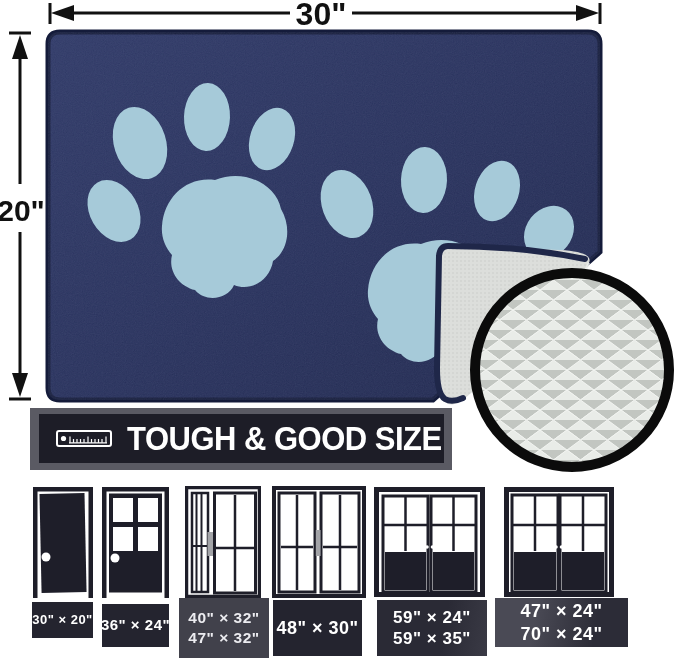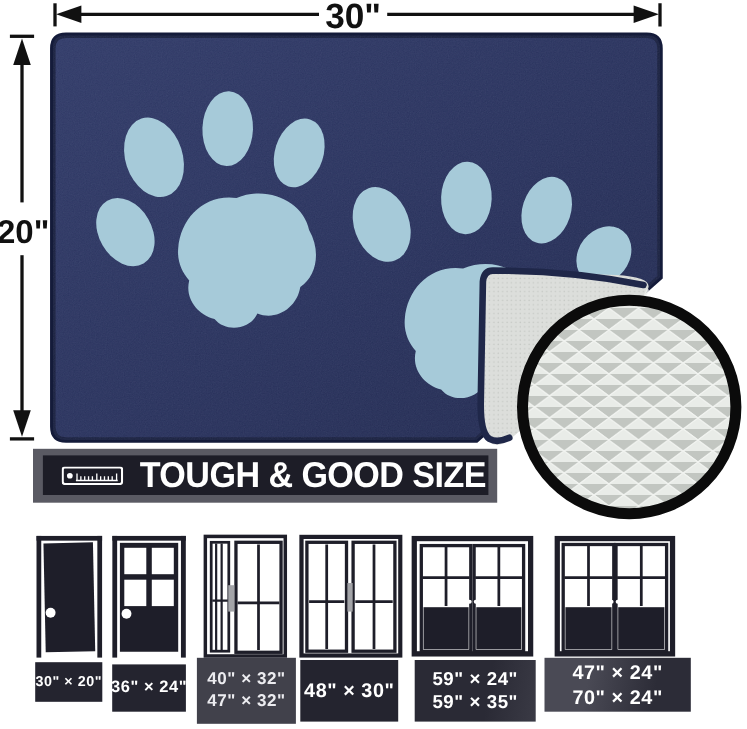--- a/index.html
+++ b/index.html
@@ -5,21 +5,21 @@
   html,body{margin:0;padding:0;background:#fff;}
   #canvas{
     position:relative;width:679px;height:663px;background:#fff;overflow:hidden;
     font-family:"Liberation Sans","DejaVu Sans",sans-serif;
   }
   svg{display:block;}
   .abs{position:absolute;}
 
   
   .banner{
-    position:absolute;left:30px;top:408px;width:422px;height:49px;
+    position:absolute;left:30px;top:408px;width:422px;height:62px;
     background:var(--banner-frame-gray,#5a5a63);
   }
   .banner-inner{
     position:absolute;left:9px;top:6px;right:8px;bottom:7px;
     background:var(--banner-dark,#1d1d27);
     display:flex;align-items:center;gap:15px;padding-left:17px;box-sizing:border-box;
   }
   .banner-text{
     color:#fff;font-size:31px;font-weight:700;letter-spacing:-0.5px;white-space:nowrap;
     transform:scaleY(1.05);

